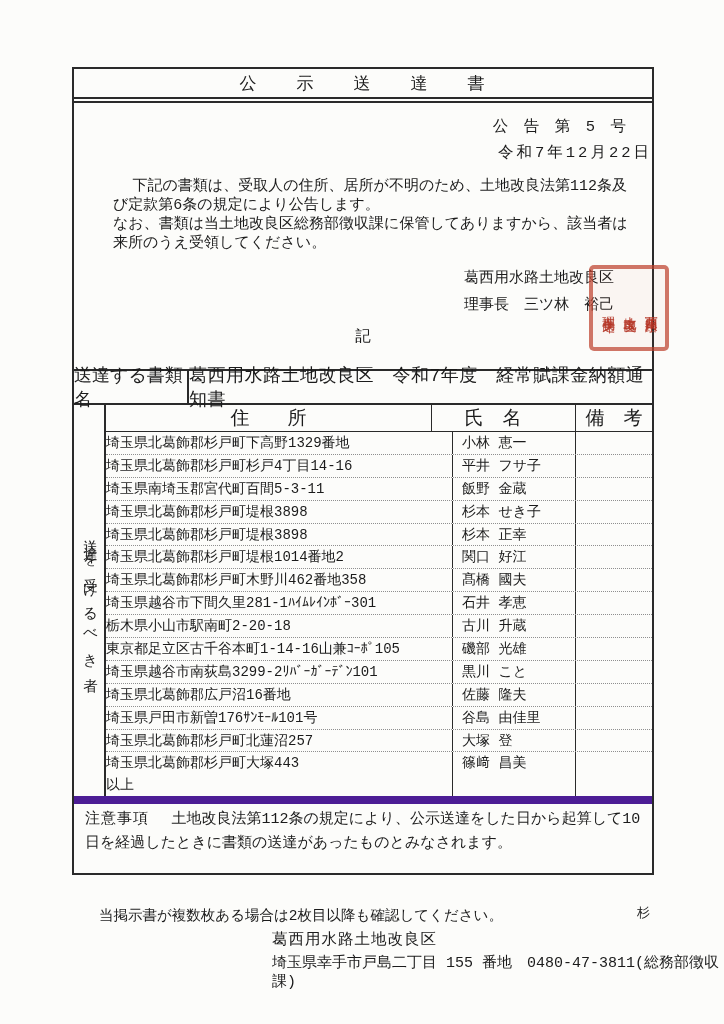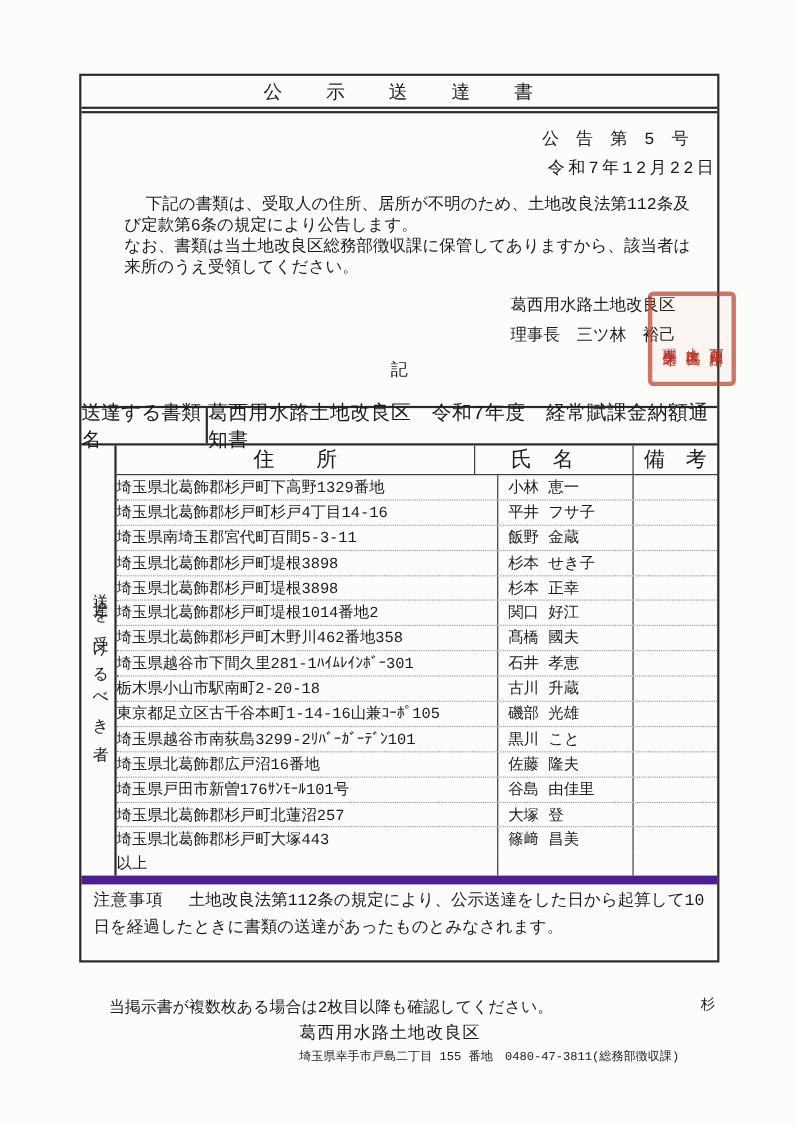--- a/index.html
+++ b/index.html
@@ -60,21 +60,21 @@
     border-radius:5px;
     display:flex;flex-direction:row-reverse;justify-content:space-evenly;align-items:center;
     color:rgba(180,52,36,0.85);
     background:rgba(220,110,90,0.05);
     font-size:13px;line-height:1;
   }
   .seal span{writing-mode:vertical-rl;letter-spacing:1px;}
   .footer-note{position:absolute;left:59px;top:906px;font-size:14.5px;margin-left:40px;}
   .footer-mark{position:absolute;left:637px;top:904px;font-size:13px;}
   .footer-org{position:absolute;left:272px;top:929px;font-size:15.5px;letter-spacing:1px;}
-  .footer-addr{position:absolute;left:272px;top:953px;font-size:11px;}
+  .footer-addr{position:absolute;left:272px;top:953px;font-size:15px;}
 </style>
 </head>
 <body>
 
 <div class="page">
 
   <div class="doc">
 
     <div class="title-row">公　　示　　送　　達　　書</div>
 

